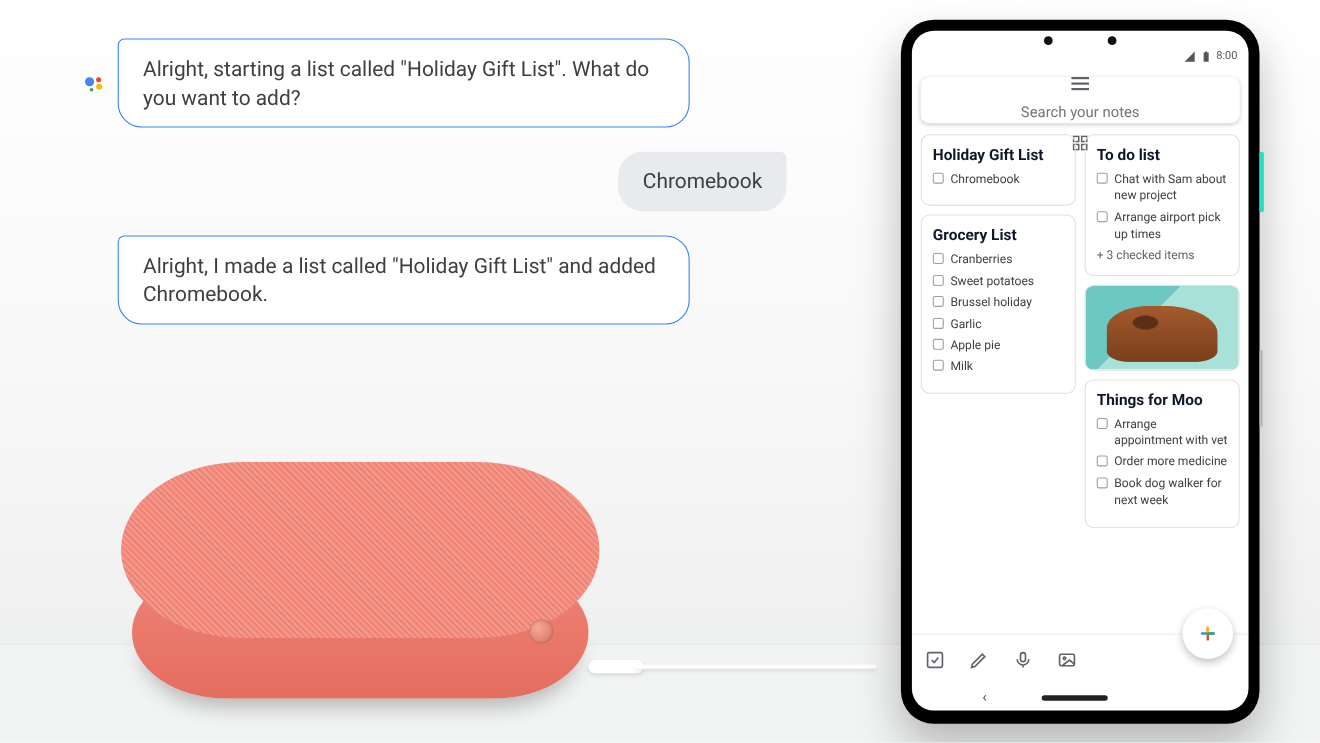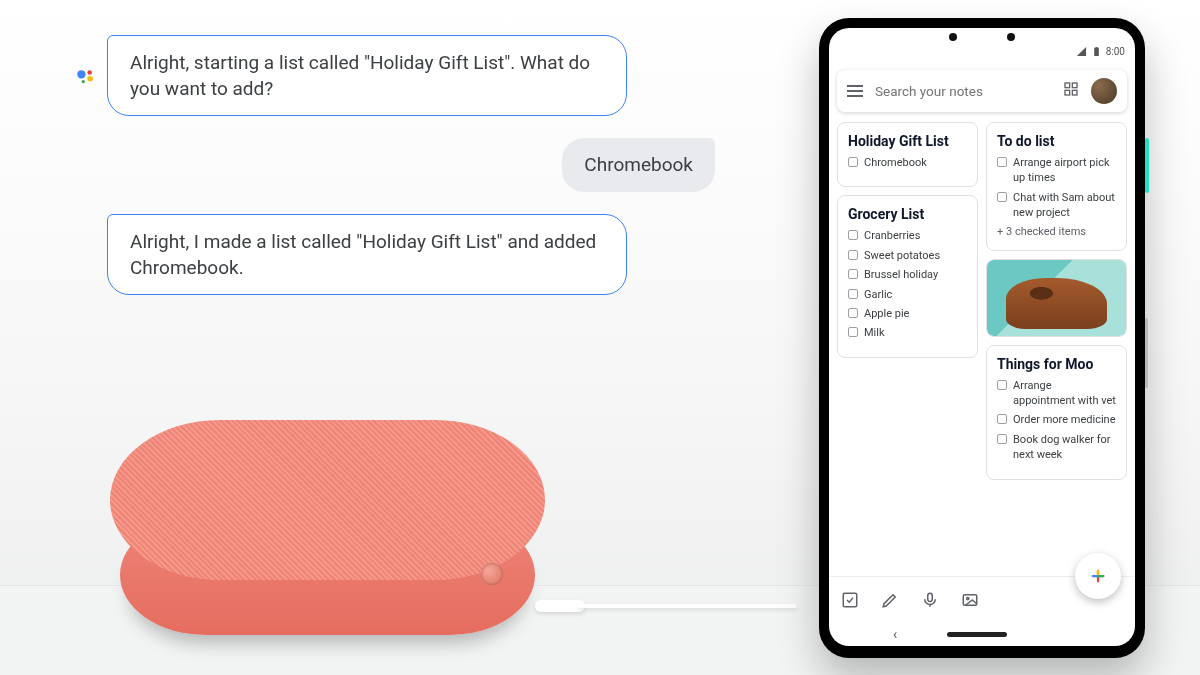--- a/index.html
+++ b/index.html
@@ -34,21 +34,21 @@
   .phone .vol { position: absolute; right: -3px; top: 300px; width: 3px; height: 70px; background: #b9b9b9; border-radius: 2px; }
   .screen { width: 100%; height: 100%; background: #fff; border-radius: 20px; overflow: hidden; position: relative; display: flex; flex-direction: column; }
   .notch { height: 18px; display: flex; justify-content: center; gap: 50px; align-items: center; }
   .notch span { width: 8px; height: 8px; background: #111; border-radius: 50%; }
 
   
   .status { height: 18px; display: flex; justify-content: flex-end; align-items: flex-start; gap: 4px; padding: 0 10px; font-size: 10px; color: #555; }
   .status svg { width: 11px; height: 11px; }
 
   
-  .searchbar { margin: 6px 8px; height: 42px; border-radius: 8px; box-shadow: 0 1px 4px rgba(0,0,0,0.18); display: flex; align-items: center; padding: 0 10px; gap: 12px; background: #fff; }
+  .searchbar { margin: 6px 8px; height: 42px; border-radius: 8px; box-shadow: 0 1px 4px rgba(0,0,0,0.18); display: flex; align-items: center; padding: 0 10px; gap: 12px; background: #fff; flex-direction: column; }
   .searchbar .ham { width: 16px; display: flex; flex-direction: column; gap: 3px; }
   .searchbar .ham span { height: 2px; background: #5f6368; }
   .searchbar .placeholder { flex: 1; color: #757575; font-size: 13.5px; }
   .searchbar .grid-icon svg { width: 16px; height: 16px; }
   .searchbar .pavatar { width: 26px; height: 26px; border-radius: 50%; background: radial-gradient(circle at 30% 30%, #8b6b4a, #4a3a2a); }
 
   
   .notes { flex: 1; padding: 4px 8px; display: flex; gap: 8px; overflow: hidden; }
   .col { flex: 1; display: flex; flex-direction: column; gap: 8px; }
   .card { border: 1px solid #e0e0e0; border-radius: 8px; padding: 10px 10px 12px; }
@@ -174,25 +174,25 @@
               <span class="box"></span>
               <span>Milk</span>
             </div>
         </div>
       </div>
       <div class="col">
         <div class="card">
           <h4>To do list</h4>
           <div class="item">
               <span class="box"></span>
+              <span>Chat with Sam about new project</span>
+            </div>
+          <div class="item">
+              <span class="box"></span>
               <span>Arrange airport pick up times</span>
-            </div>
-          <div class="item">
-              <span class="box"></span>
-              <span>Chat with Sam about new project</span>
             </div>
           <div class="more">+ 3 checked items</div>
         </div>
         <div class="card" style="padding:0;overflow:hidden">
           <div class="dogimg"></div>
         </div>
         <div class="card">
           <h4>Things for Moo</h4>
           <div class="item">
               <span class="box"></span>

